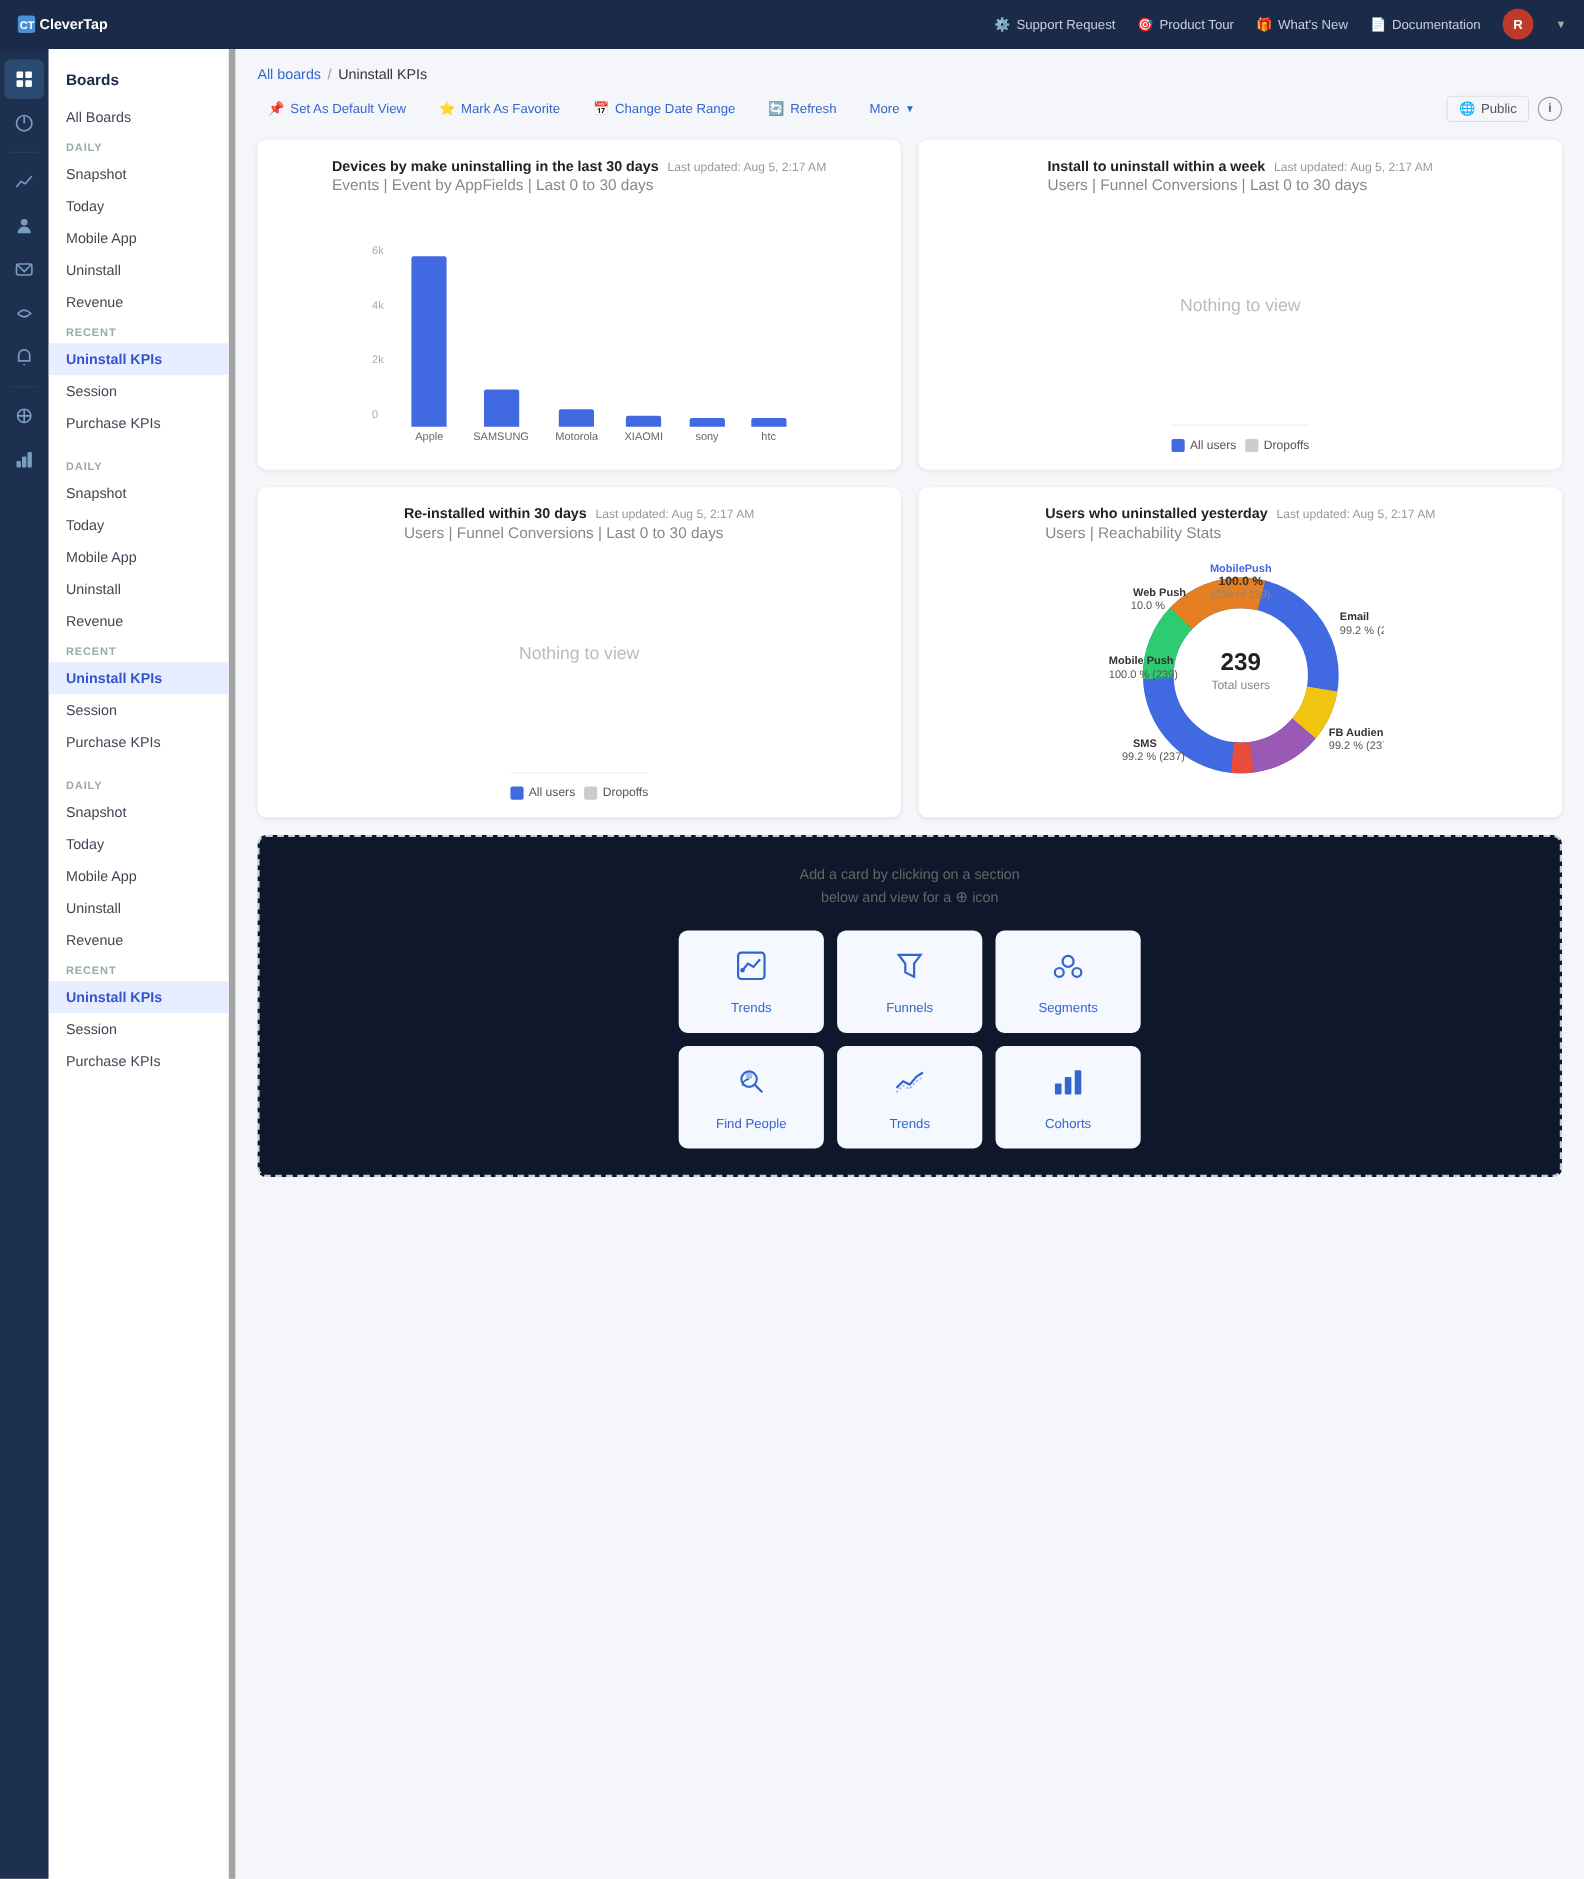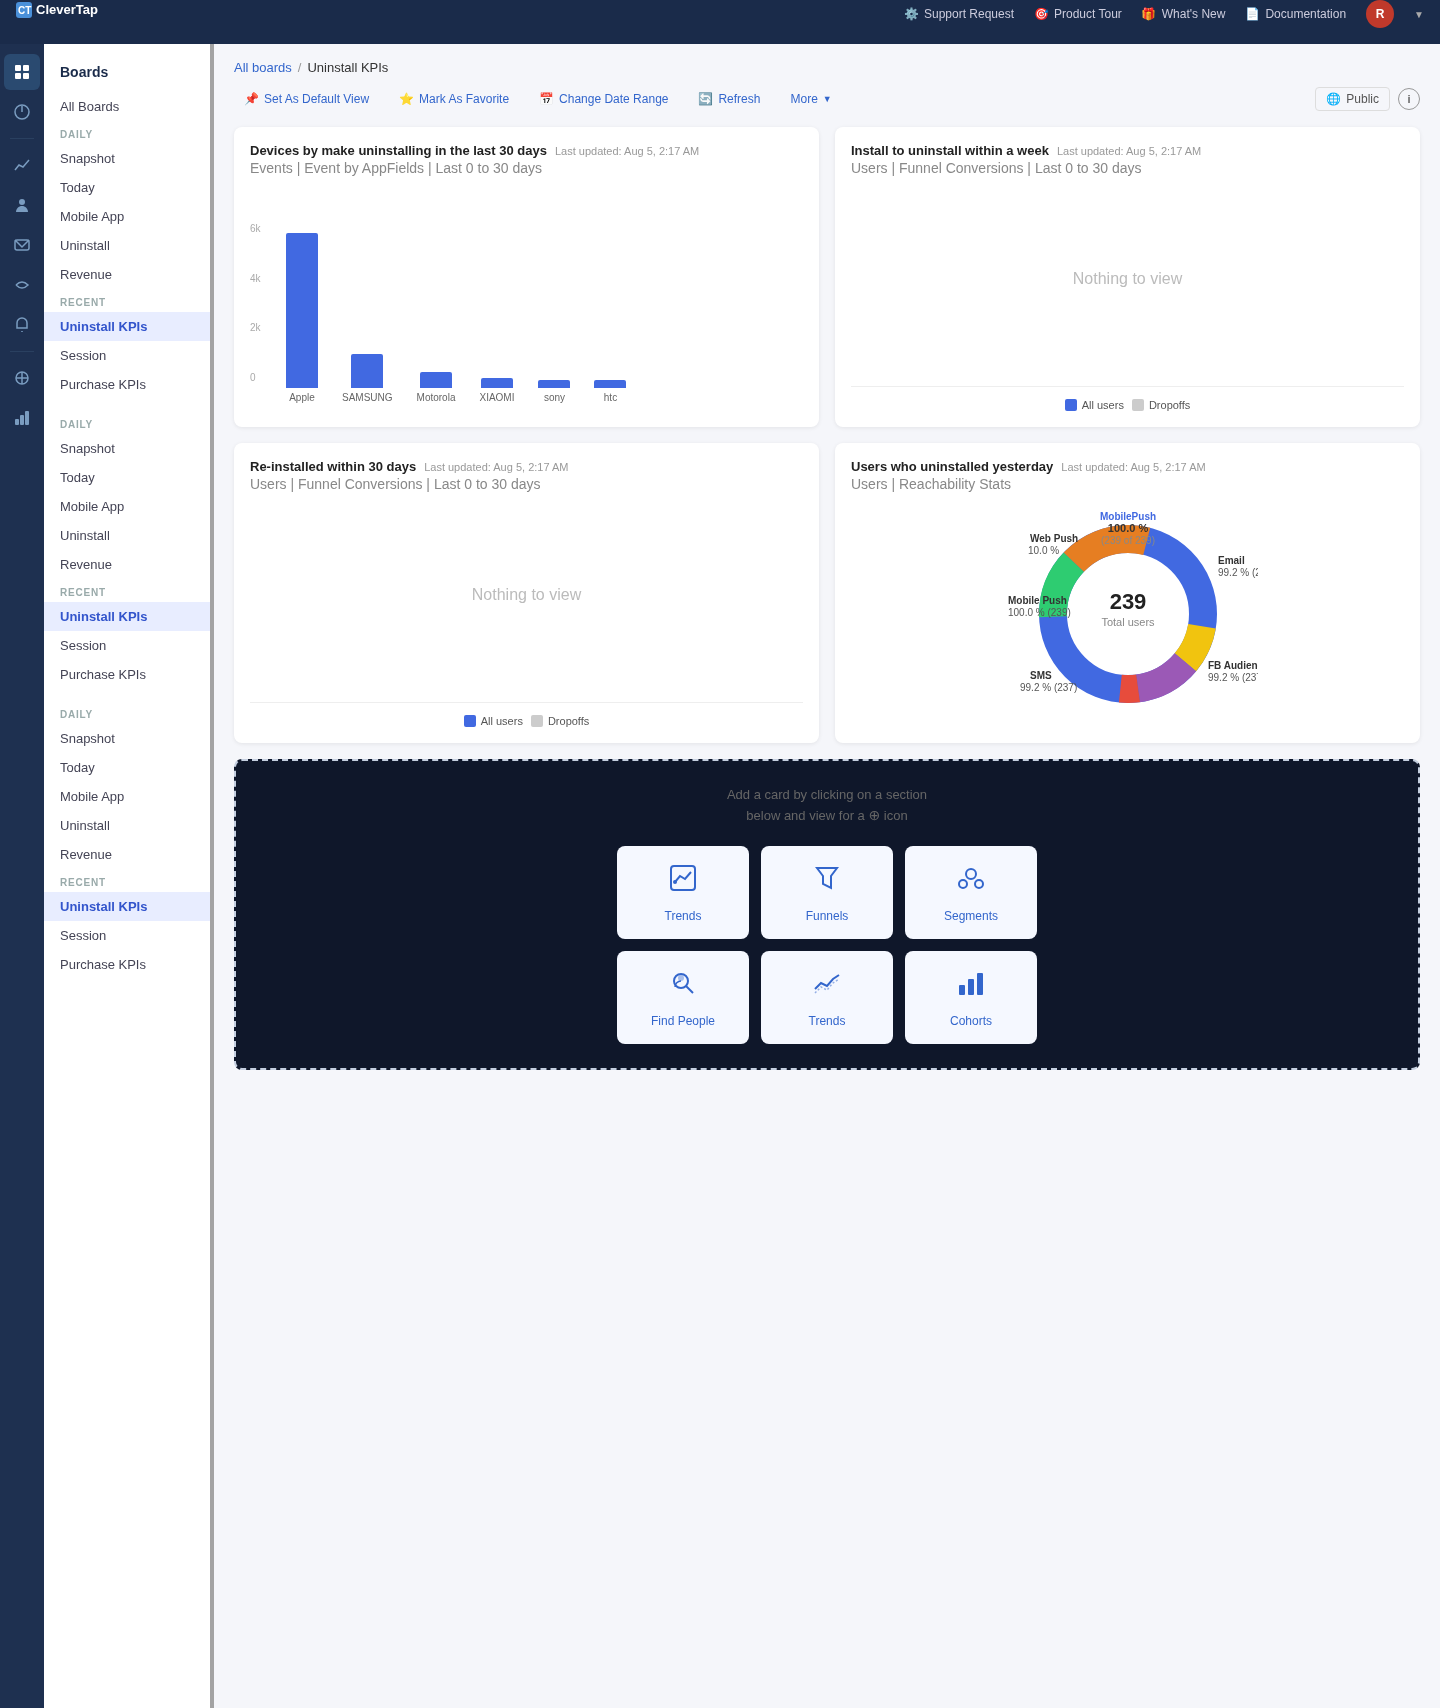--- a/index.html
+++ b/index.html
@@ -1,20 +1,20 @@
 <!DOCTYPE html>
 <html><head>
   <meta charset="utf-8">
   <style>
     * { box-sizing: border-box; margin: 0; padding: 0; }
     body { font-family: -apple-system, BlinkMacSystemFont, 'Segoe UI', sans-serif; background: #f5f6fa; color: #333; font-size: 13px; }
 
     
     .top-nav {
-      display: flex; align-items: flex-start; justify-content: space-between;
+      display: flex; align-items: center; justify-content: space-between;
       background: #1a2b4a; color: #fff; height: 44px; padding: 0 16px;
       position: fixed; top: 0; left: 0; right: 0; z-index: 100;
     }
     .top-nav-left { display: flex; align-items: center; gap: 8px; }
     .logo { display: flex; align-items: center; gap: 6px; font-weight: 700; font-size: 16px; color: #fff; }
     .top-nav-right { display: flex; align-items: center; gap: 20px; font-size: 12px; }
     .top-nav-item { display: flex; align-items: center; gap: 5px; cursor: pointer; color: #ccd; }
     .avatar { width: 28px; height: 28px; border-radius: 50%; background: #c0392b; display: flex; align-items: center; justify-content: center; font-weight: 700; font-size: 12px; color: #fff; }
 
     
@@ -25,21 +25,21 @@
       width: 44px; background: #1e3050; display: flex; flex-direction: column;
       align-items: center; padding: 10px 0; gap: 4px; position: fixed;
       top: 44px; bottom: 0; left: 0; z-index: 90;
     }
     .icon-bar-item { width: 36px; height: 36px; display: flex; align-items: center; justify-content: center; border-radius: 6px; cursor: pointer; color: #7a9cc0; font-size: 16px; }
     .icon-bar-item:hover, .icon-bar-item.active { background: #2a4a70; color: #fff; }
     .icon-bar-divider { width: 24px; height: 1px; background: #2a4060; margin: 4px 0; }
 
     
     .sidebar {
-      width: 170px; background: #fff; border-right: 4px solid #a3a3a3;
+      width: 170px; background: #fff; border-right: 6px solid #a3a3a3;
       position: fixed; top: 44px; bottom: 0; left: 44px; overflow-y: auto;
       padding: 12px 0; z-index: 80;
     }
     .sidebar-title { font-weight: 700; font-size: 14px; padding: 8px 16px 12px; color: #1a2b4a; }
     .sidebar-section-label { font-size: 10px; font-weight: 700; color: #9aa; text-transform: uppercase; padding: 8px 16px 4px; letter-spacing: 0.8px; }
     .sidebar-item { padding: 7px 16px; cursor: pointer; color: #445; font-size: 13px; border-radius: 0; }
     .sidebar-item.active { background: #e8edff; color: #3355cc; font-weight: 600; }
 
     
     .main { margin-left: 214px; padding: 16px 20px; flex: 1; }
@@ -54,21 +54,21 @@
     .toolbar-btn { display: flex; align-items: center; gap: 5px; padding: 5px 10px; border: none; background: transparent; cursor: pointer; color: #3366cc; font-size: 12px; font-weight: 500; border-radius: 4px; }
     .toolbar-right { margin-left: auto; display: flex; align-items: center; gap: 8px; }
     .public-badge { display: flex; align-items: center; gap: 5px; font-size: 12px; color: #555; border: 1px solid #ddd; border-radius: 4px; padding: 4px 10px; }
     .info-btn { width: 22px; height: 22px; border-radius: 50%; border: 1.5px solid #999; display: flex; align-items: center; justify-content: center; font-size: 11px; font-weight: 700; color: #666; cursor: pointer; }
 
     
     .cards-grid { display: grid; grid-template-columns: 1fr 1fr; gap: 16px; }
 
     .card {
       background: #fff; border-radius: 8px; box-shadow: 0 1px 4px rgba(0,0,0,0.08);
-      padding: 16px; min-height: 300px; display: flex; flex-direction: column;
+      padding: 16px; min-height: 300px; display: flex; flex-direction: column; align-items: center;
     }
     .card-header { margin-bottom: 8px; }
     .card-title { font-size: 13px; font-weight: 600; color: #222; }
     .card-updated { font-size: 11px; color: #999; margin-left: 8px; }
     .card-subtitle { font-size: 14px; color: #888; margin-top: 2px; }
     .card-title-row { display: flex; align-items: baseline; gap: 0; flex-wrap: wrap; }
 
     
     .bar-chart-area { flex: 1; display: flex; flex-direction: column; justify-content: flex-end; padding: 8px 0; }
     .bar-chart-canvas { position: relative; height: 180px; display: flex; align-items: flex-end; gap: 0; }

